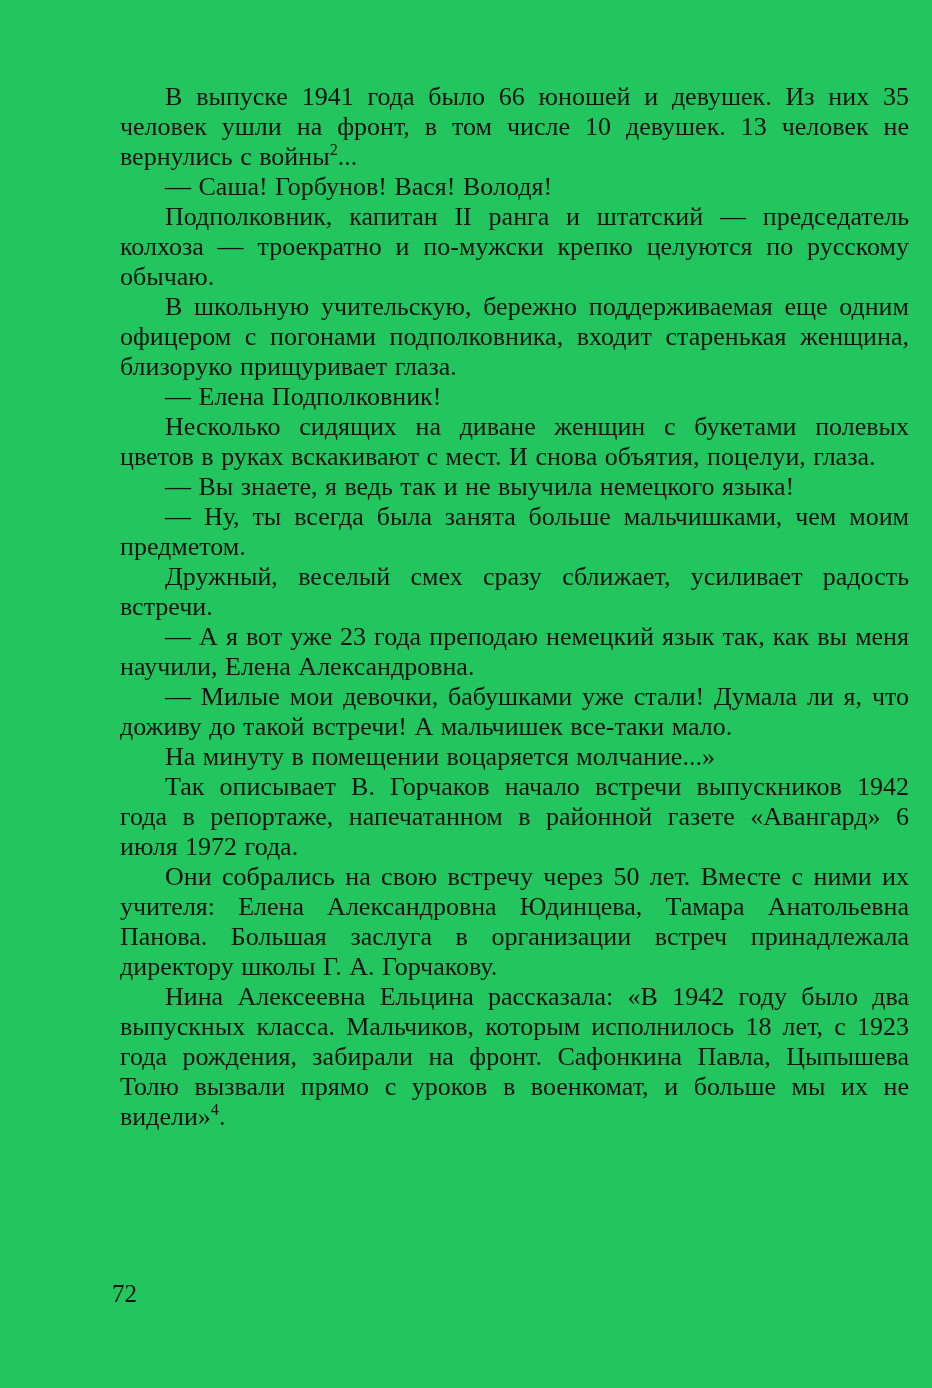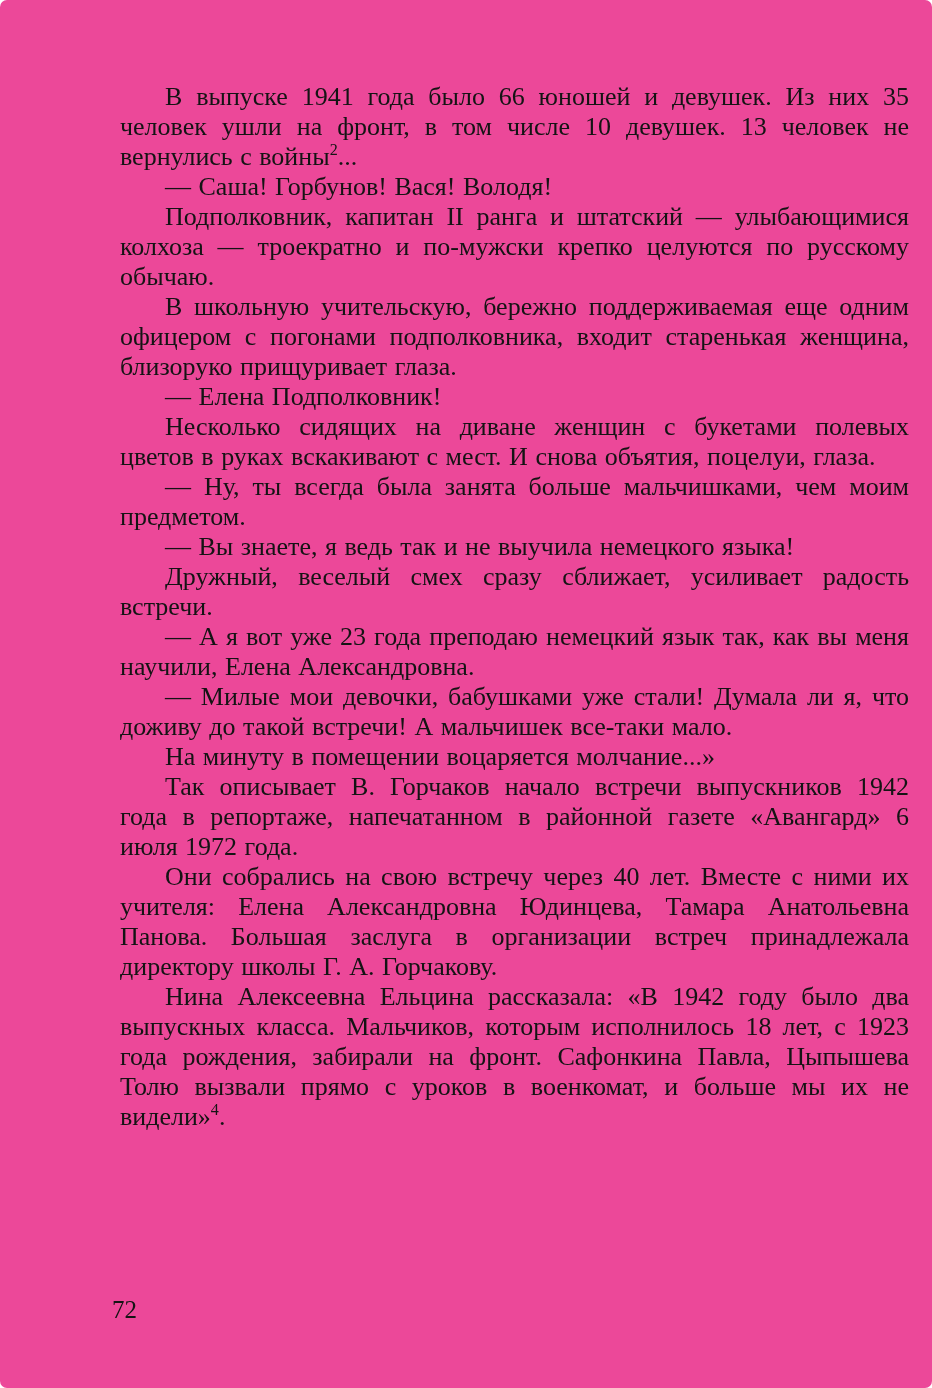--- a/index.html
+++ b/index.html
@@ -11,22 +11,21 @@
     position: relative;
     width: 932px;
     height: 1388px;
     font-family: "Liberation Serif", "DejaVu Serif", serif;
     color: #141414;
     overflow: hidden;
   }
   .page {
     position: absolute;
     inset: 0;
-    background: #ec4899;
-    border-radius: 7px;
+    background: #22c55e;
   }
   .text-block {
     position: absolute;
     left: 120px;
     top: 82px;
     width: 789px;
     font-size: 26px;
     line-height: 30px;
     text-align: justify;
   }
@@ -40,38 +39,37 @@
     font-size: 0.62em;
     line-height: 0;
     vertical-align: super;
   }
   .page-number {
     position: absolute;
     left: 112px;
     top: 1280px;
     font-size: 25px;
     line-height: 28px;
-    margin-top: 16px;
   }
 </style>
 </head>
 <body>
 
 <div class="page">
   <div class="text-block">
       <p class="para">В выпуске 1941 года было 66 юношей и девушек. Из них 35 человек ушли на фронт, в том числе 10 девушек. 13 человек не вернулись с войны<sup>2</sup>...</p>
       <p class="para">— Саша! Горбунов! Вася! Володя!</p>
-      <p class="para">Подполковник, капитан II ранга и штатский — улыбающимися колхоза — троекратно и по-мужски крепко целуются по русскому обычаю.</p>
+      <p class="para">Подполковник, капитан II ранга и штатский — председатель колхоза — троекратно и по-мужски крепко целуются по русскому обычаю.</p>
       <p class="para">В школьную учительскую, бережно поддерживаемая еще одним офицером с погонами подполковника, входит старенькая женщина, близоруко прищуривает глаза.</p>
       <p class="para">— Елена Подполковник!</p>
       <p class="para">Несколько сидящих на диване женщин с букетами полевых цветов в руках вскакивают с мест. И снова объятия, поцелуи, глаза.</p>
+      <p class="para">— Вы знаете, я ведь так и не выучила немецкого языка!</p>
       <p class="para">— Ну, ты всегда была занята больше мальчишками, чем моим предметом.</p>
-      <p class="para">— Вы знаете, я ведь так и не выучила немецкого языка!</p>
       <p class="para">Дружный, веселый смех сразу сближает, усиливает радость встречи.</p>
       <p class="para">— А я вот уже 23 года преподаю немецкий язык так, как вы меня научили, Елена Александровна.</p>
       <p class="para">— Милые мои девочки, бабушками уже стали! Думала ли я, что доживу до такой встречи! А мальчишек все-таки мало.</p>
       <p class="para">На минуту в помещении воцаряется молчание...»</p>
       <p class="para">Так описывает В. Горчаков начало встречи выпускников 1942 года в репортаже, напечатанном в районной газете «Авангард» 6 июля 1972 года.</p>
-      <p class="para">Они собрались на свою встречу через 40 лет. Вместе с ними их учителя: Елена Александровна Юдинцева, Тамара Анатольевна Панова. Большая заслуга в организации встреч принадлежала директору школы Г. А. Горчакову.</p>
+      <p class="para">Они собрались на свою встречу через 50 лет. Вместе с ними их учителя: Елена Александровна Юдинцева, Тамара Анатольевна Панова. Большая заслуга в организации встреч принадлежала директору школы Г. А. Горчакову.</p>
       <p class="para">Нина Алексеевна Ельцина рассказала: «В 1942 году было два выпускных класса. Мальчиков, которым исполнилось 18 лет, с 1923 года рождения, забирали на фронт. Сафонкина Павла, Цыпышева Толю вызвали прямо с уроков в военкомат, и больше мы их не видели»<sup>4</sup>.</p>
     </div>
   <div class="page-number">72</div>
 </div>
 
 </body></html>

